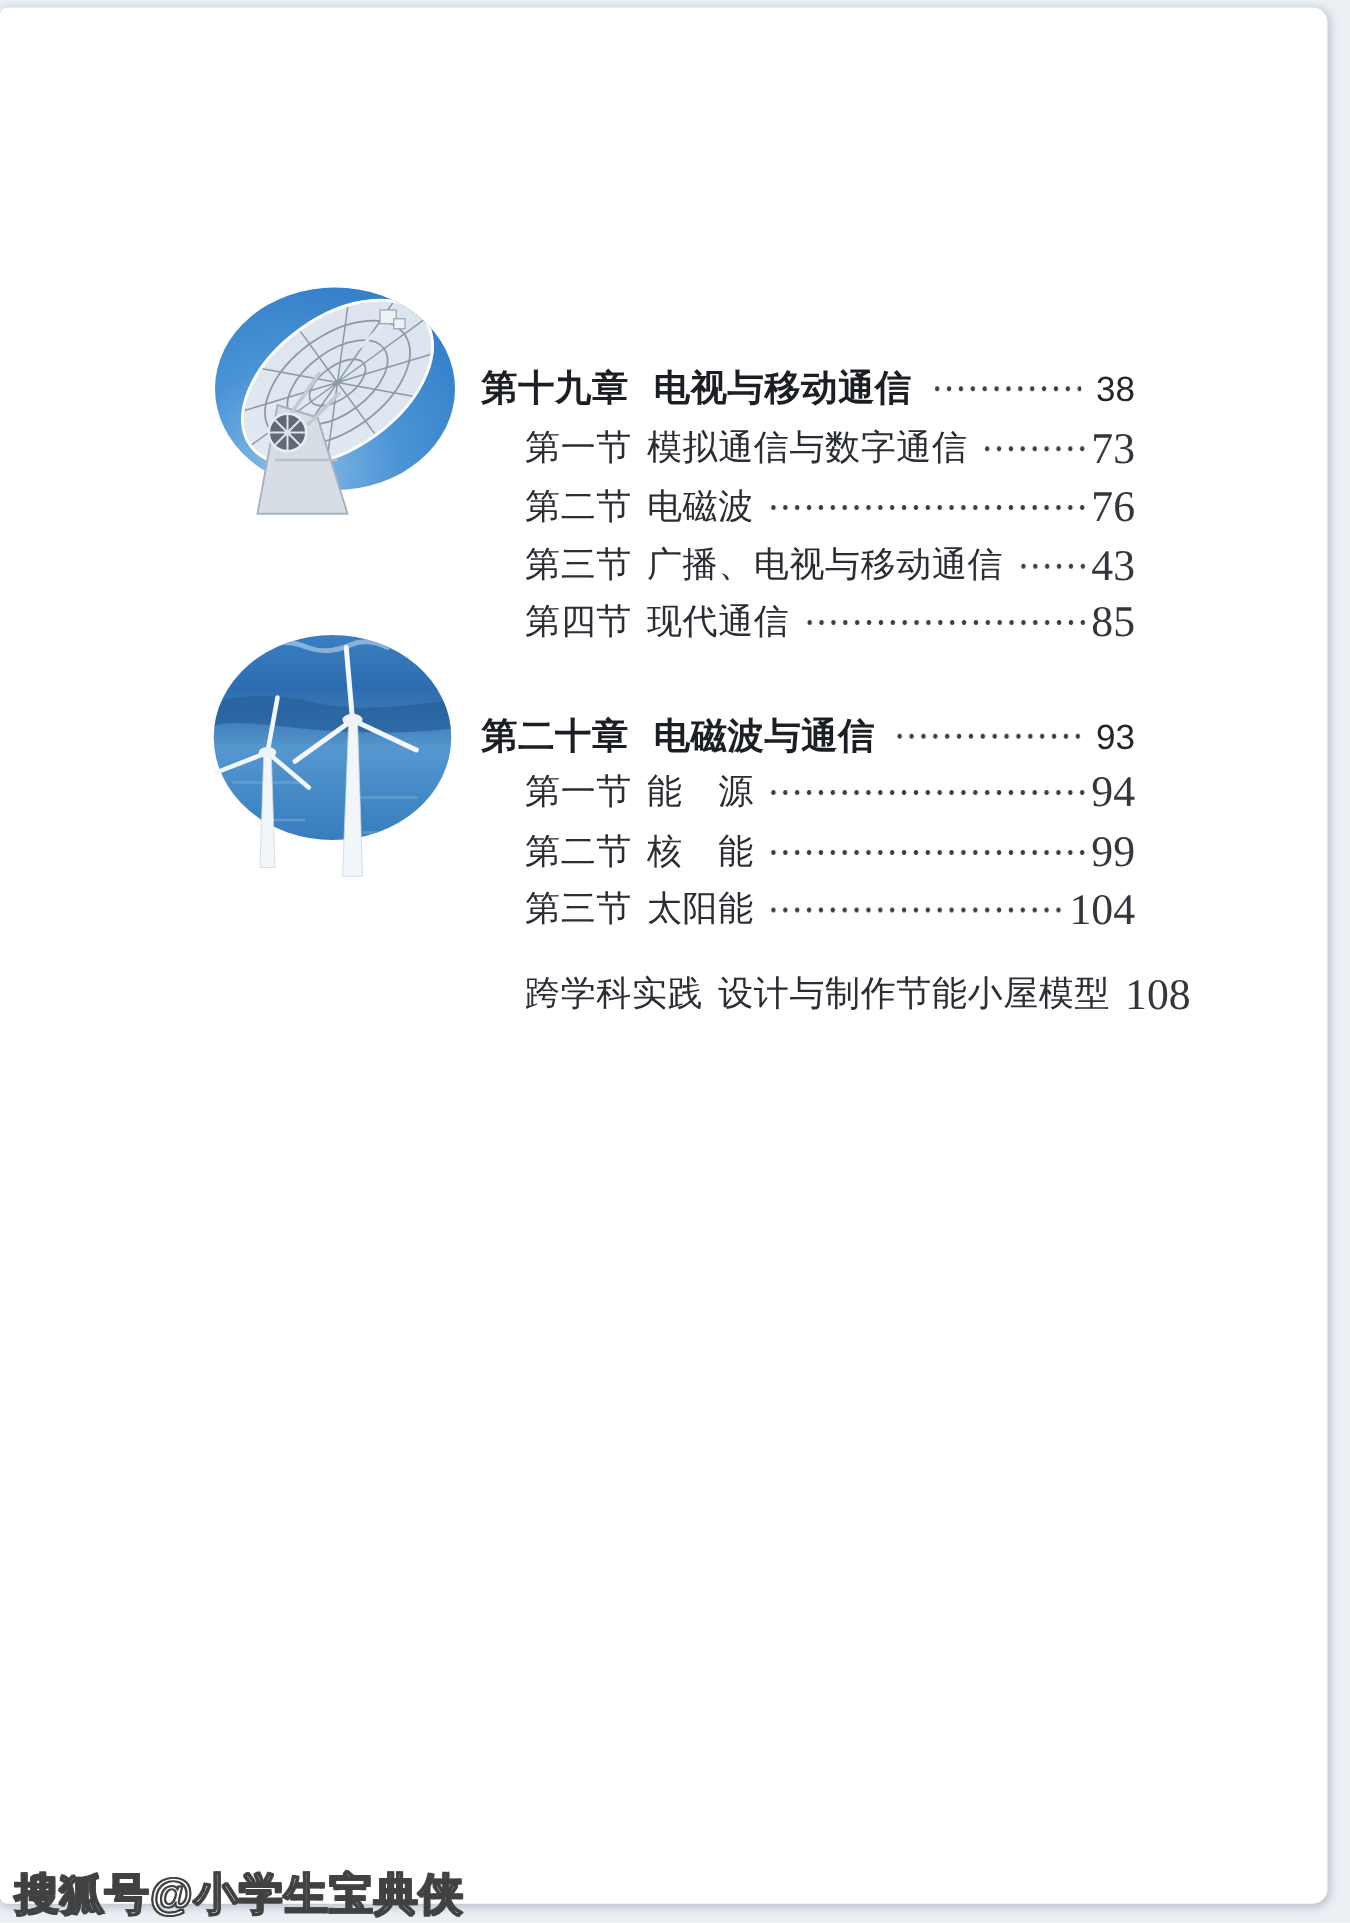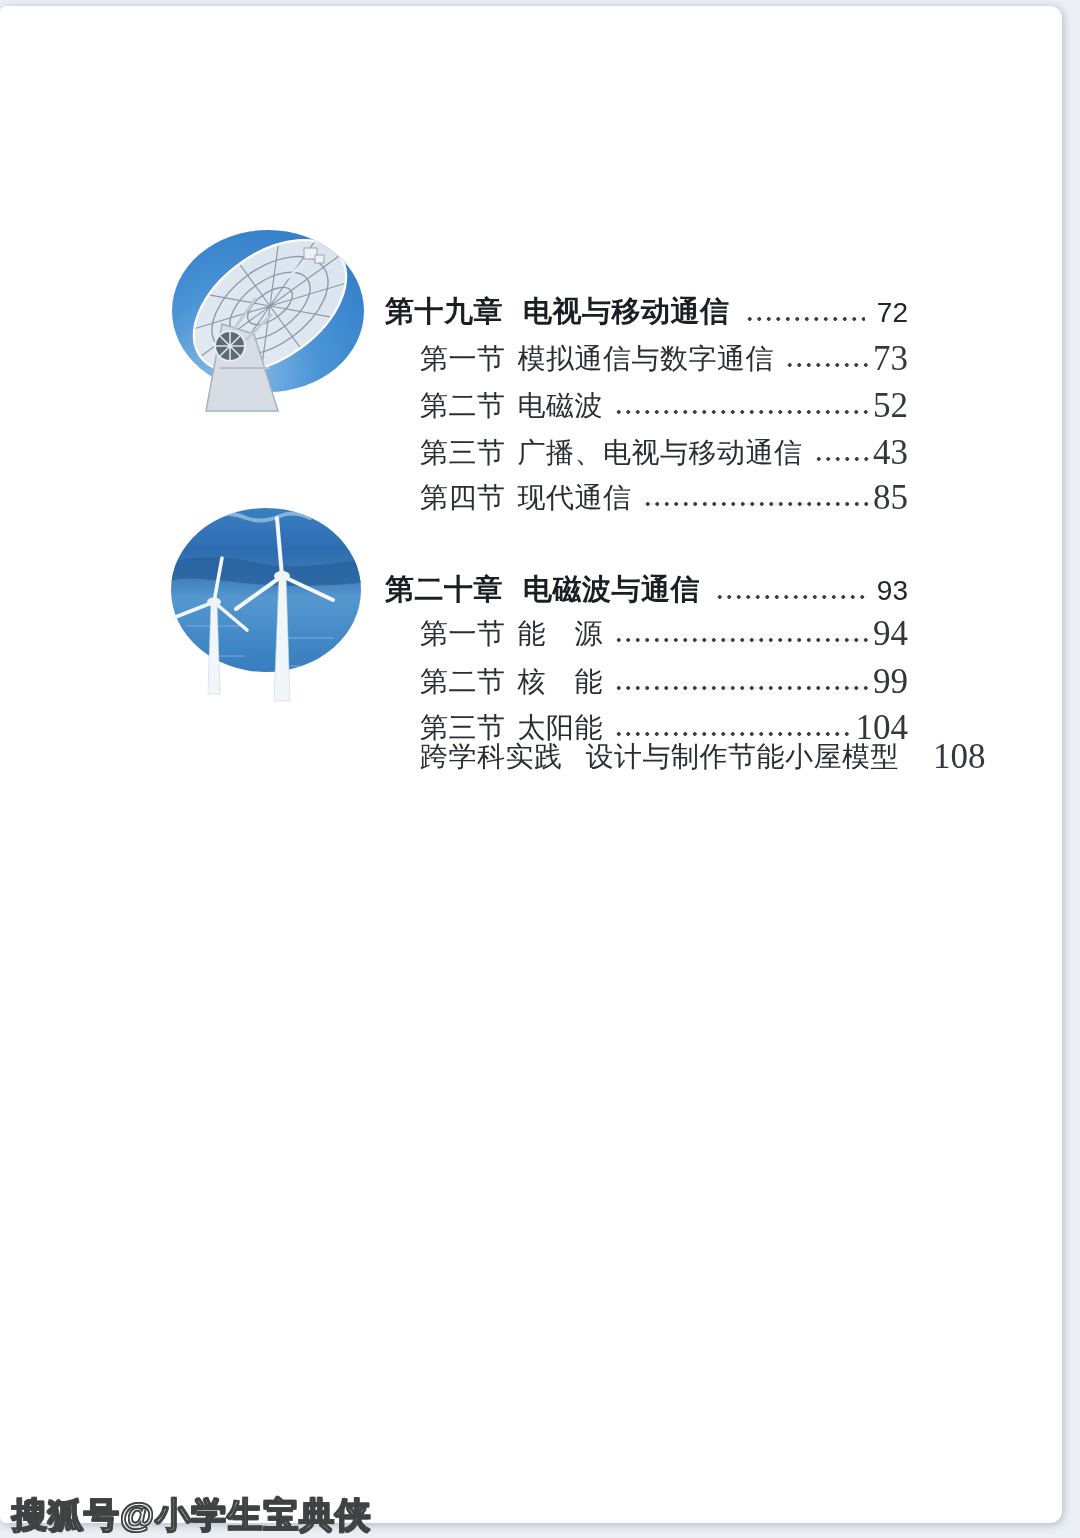--- a/index.html
+++ b/index.html
@@ -14,21 +14,21 @@
     position:absolute;left:0;top:6px;width:1062px;height:1517px;
     background:#ffffff;
     border-radius:6px 12px 12px 6px;
     box-shadow:0 3px 8px rgba(110,122,145,.30), 3px 0 7px rgba(110,122,145,.18);
   }
   
   .photo{position:absolute;}
   .photo svg{display:block;}
   
   .toc{position:absolute;left:385px;top:0;width:523px;}
-  .row{position:absolute;left:0;right:0;display:flex;align-items:flex-end;white-space:pre;}
+  .row{position:absolute;left:0;right:0;display:flex;align-items:center;white-space:pre;}
   .row.section{left:35px;}
   .ch-label,.ch-title{
     font-family:"Liberation Sans","DejaVu Sans",sans-serif;
     font-weight:700;font-size:29px;line-height:34px;color:#1b1e23;letter-spacing:0.5px;
   }
   .ch-title{margin-left:20px;}
   .sec-label,.sec-title{
     font-family:"Liberation Serif","DejaVu Serif",serif;
     font-weight:400;font-size:28px;line-height:31px;color:#2a2d33;letter-spacing:0.5px;
   }
@@ -149,35 +149,35 @@
         </g>
       </svg>
     </div>
 
     <div class="toc">
 
       <div class="row chapter" style="top:288px;">
         <span class="ch-label">第十九章</span>
         <span class="ch-title">电视与移动通信</span>
         <span class="dots"></span>
-        <span class="page-num">72</span>
+        <span class="page-num">38</span>
       </div>
 
       <div class="row section" style="top:337px;">
         <span class="sec-label">第一节</span>
         <span class="sec-title">模拟通信与数字通信</span>
         <span class="dots"></span>
         <span class="page-num">73</span>
       </div>
 
       <div class="row section" style="top:384px;">
         <span class="sec-label">第二节</span>
         <span class="sec-title">电磁波</span>
         <span class="dots"></span>
-        <span class="page-num">52</span>
+        <span class="page-num">76</span>
       </div>
 
       <div class="row section" style="top:431px;">
         <span class="sec-label">第三节</span>
         <span class="sec-title">广播、电视与移动通信</span>
         <span class="dots"></span>
         <span class="page-num">43</span>
       </div>
 
       <div class="row section" style="top:476px;">
@@ -208,21 +208,21 @@
         <span class="page-num">99</span>
       </div>
 
       <div class="row section" style="top:706px;">
         <span class="sec-label">第三节</span>
         <span class="sec-title">太阳能</span>
         <span class="dots"></span>
         <span class="page-num">104</span>
       </div>
 
-      <div class="row section" style="top:735px;gap:11px;">
+      <div class="row section" style="top:774px;">
         <span class="sec-label">跨学科实践</span>
         <span class="sec-title">设计与制作节能小屋模型</span>
         <span class="dots"></span>
         <span class="page-num">108</span>
       </div>
 
     </div>
   </div>
 
   <div class="watermark">搜狐号@小学生宝典侠</div>

